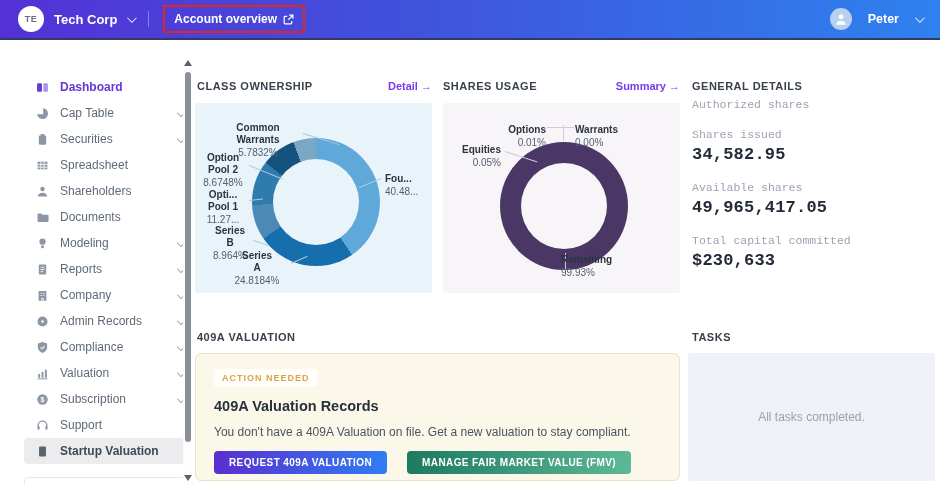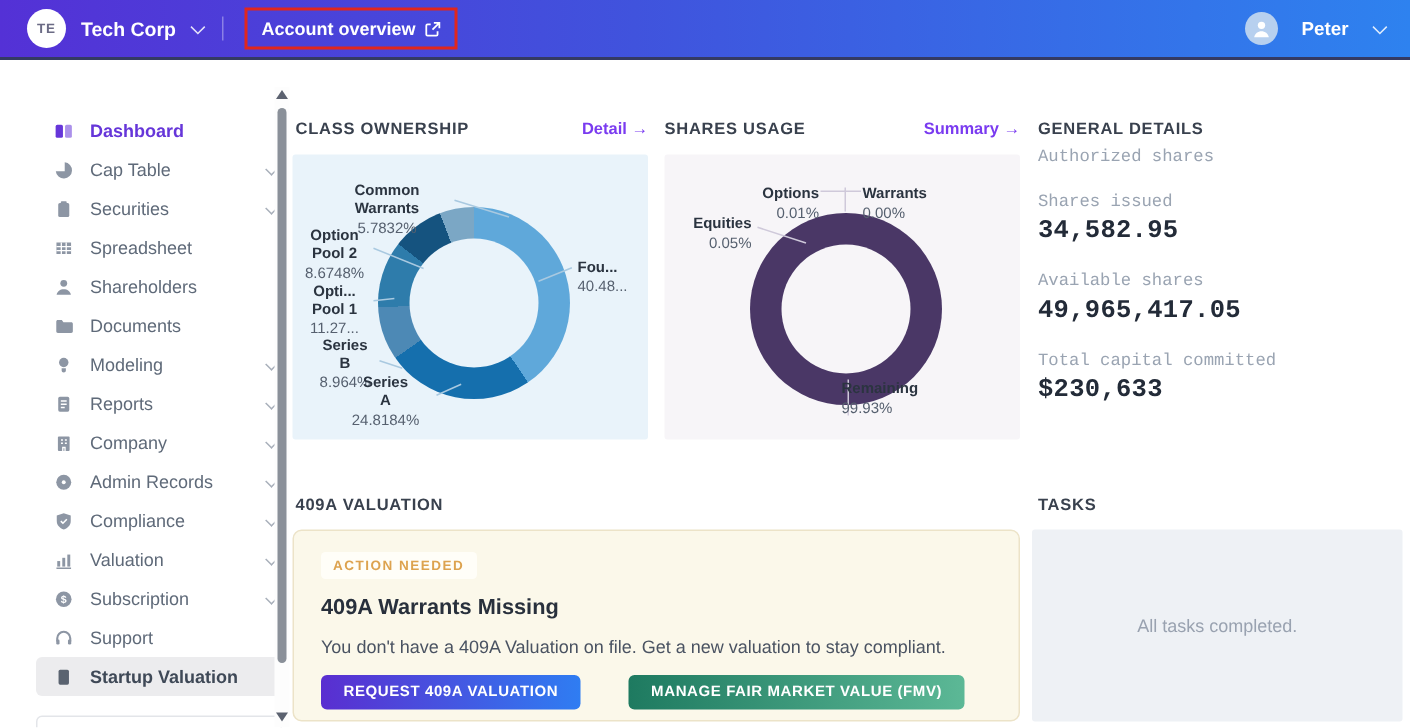--- a/index.html
+++ b/index.html
@@ -82,21 +82,21 @@
   .stat-label { font-size:11.5px; color:#9aa4b2; margin-bottom:4px; }
   .stat-value { font-size:17px; font-weight:bold; color:#232b38; letter-spacing:.2px; }
 
   
   #card-409a { position:absolute; left:195px; top:353px; width:485px; height:128px;
     background:#fbf8ea; border:1px solid #ece3c8; border-radius:6px; padding:13px 18px; }
   .badge { display:inline-block; background:#fffef8; border-radius:3px; padding:4px 8px;
     font-size:9px; font-weight:bold; letter-spacing:1px; color:#dda34f; }
   .card-heading { margin-top:11px; font-size:14.5px; font-weight:bold; color:#28303c; }
   .card-body { margin-top:11px; font-size:12px; color:#4a5362; }
-  .btn-row { margin-top:12px; display:flex; gap:32px;align-items:flex-end; }
+  .btn-row { margin-top:12px; display:flex; gap:20px;align-items:flex-end; }
   .btn { height:23px; border:none; border-radius:4px; padding:0 15px; color:#fff;
     font-size:10px; font-weight:bold; letter-spacing:.4px; cursor:pointer;
     font-family:"Liberation Sans", sans-serif; }
   .btn-primary { background:linear-gradient(90deg,#5a2ed0,#2f7df2); }
   .btn-secondary { background:linear-gradient(90deg,#1e7a60,#5cb896); }
 
   
   #p-tasks { position:absolute; left:688px; top:353px; width:247px; height:128px;
     background:#eef1f5; border-radius:2px; display:flex; align-items:center; justify-content:center; }
   .tasks-empty { font-size:12px; color:#99a2b0; }
@@ -380,21 +380,21 @@
       <div class="stat-label">Total capital committed</div>
       <div class="stat-value">$230,633</div>
     </div>
   </div>
 
   <div class="sec-head" style="left:197px; top:331px; width:235px;">
     <span class="sec-title">409A VALUATION</span>
   </div>
   <div id="card-409a">
     <span class="badge">ACTION NEEDED</span>
-    <div class="card-heading">409A Warrants Missing</div>
+    <div class="card-heading">409A Valuation Records</div>
     <div class="card-body">You don't have a 409A Valuation on file. Get a new valuation to stay compliant.</div>
     <div class="btn-row">
       <button class="btn btn-primary">REQUEST 409A VALUATION</button>
       <button class="btn btn-secondary">MANAGE FAIR MARKET VALUE (FMV)</button>
     </div>
   </div>
 
   <div class="sec-head" style="left:692px; top:331px; width:243px;">
     <span class="sec-title">TASKS</span>
   </div>

